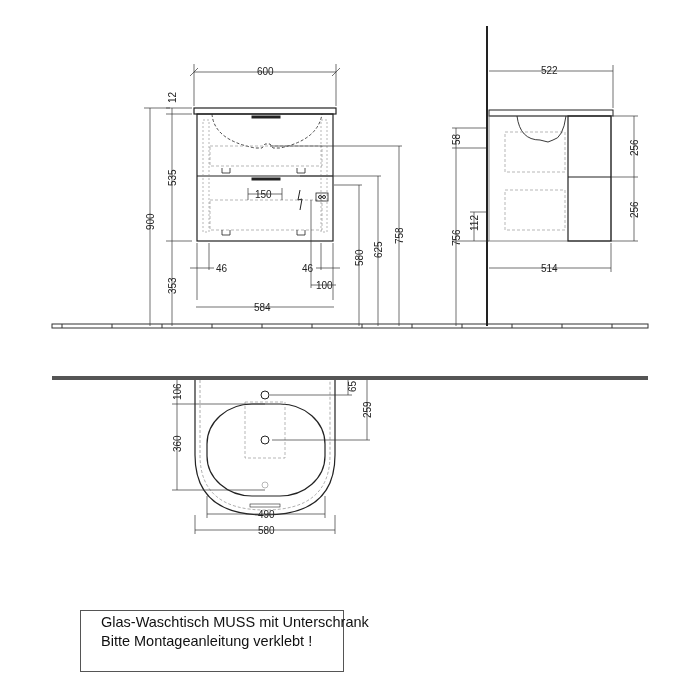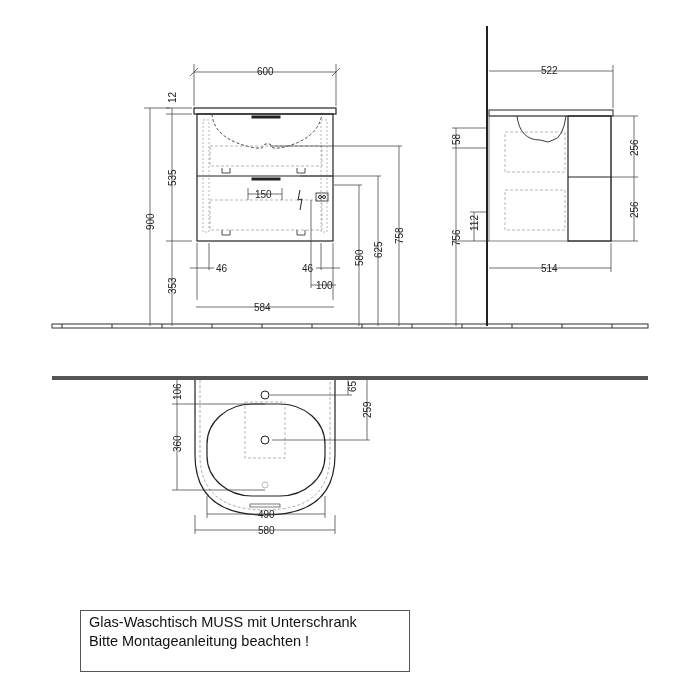--- a/index.html
+++ b/index.html
@@ -1,19 +1,19 @@
 <!DOCTYPE html>
 <html><head>
 <meta charset="utf-8">
 <style>
   html, body { margin: 0; padding: 0; background: #ffffff; }
   body { width: 700px; height: 700px; position: relative; overflow: hidden; font-family: "Liberation Sans", sans-serif; }
   svg { position: absolute; left: 0; top: 0; }
   .dim text { font-family: "Liberation Sans", sans-serif; font-size: 10px; fill: #222; }
-  .note-box { position: absolute; left: 80px; top: 610px; width: 330px; height: 62px; border: 1px solid #555; box-sizing: border-box; padding: 2px 8px; }
+  .note-box { position: absolute; left: 80px; top: 610px; width: 264px; height: 62px; border: 1px solid #555; box-sizing: border-box; padding: 2px 20px; }
   .note-line { font-size: 14.5px; line-height: 19px; color: #111; white-space: nowrap; }
 </style>
 </head>
 <body>
 
 <svg width="700" height="700" viewBox="0 0 700 700">
 
   <g stroke="#333" fill="none" stroke-width="1">
     <rect x="52" y="324" width="596" height="4" fill="#fff"></rect>
     <g stroke="#333">
@@ -203,14 +203,14 @@
     <text x="181" y="452" transform="rotate(-90 181 452)">360</text>
     <text x="356" y="392" transform="rotate(-90 356 392)">65</text>
     <text x="371" y="418" transform="rotate(-90 371 418)">259</text>
     <text x="258" y="518">490</text>
     <text x="258" y="534">580</text>
   </g>
 </svg>
 
 <div class="note-box">
   <div class="note-line">Glas-Waschtisch MUSS mit Unterschrank</div>
-  <div class="note-line">Bitte Montageanleitung beachten !</div>
+  <div class="note-line">Bitte Montageanleitung verklebt !</div>
 </div>
 
 </body></html>

